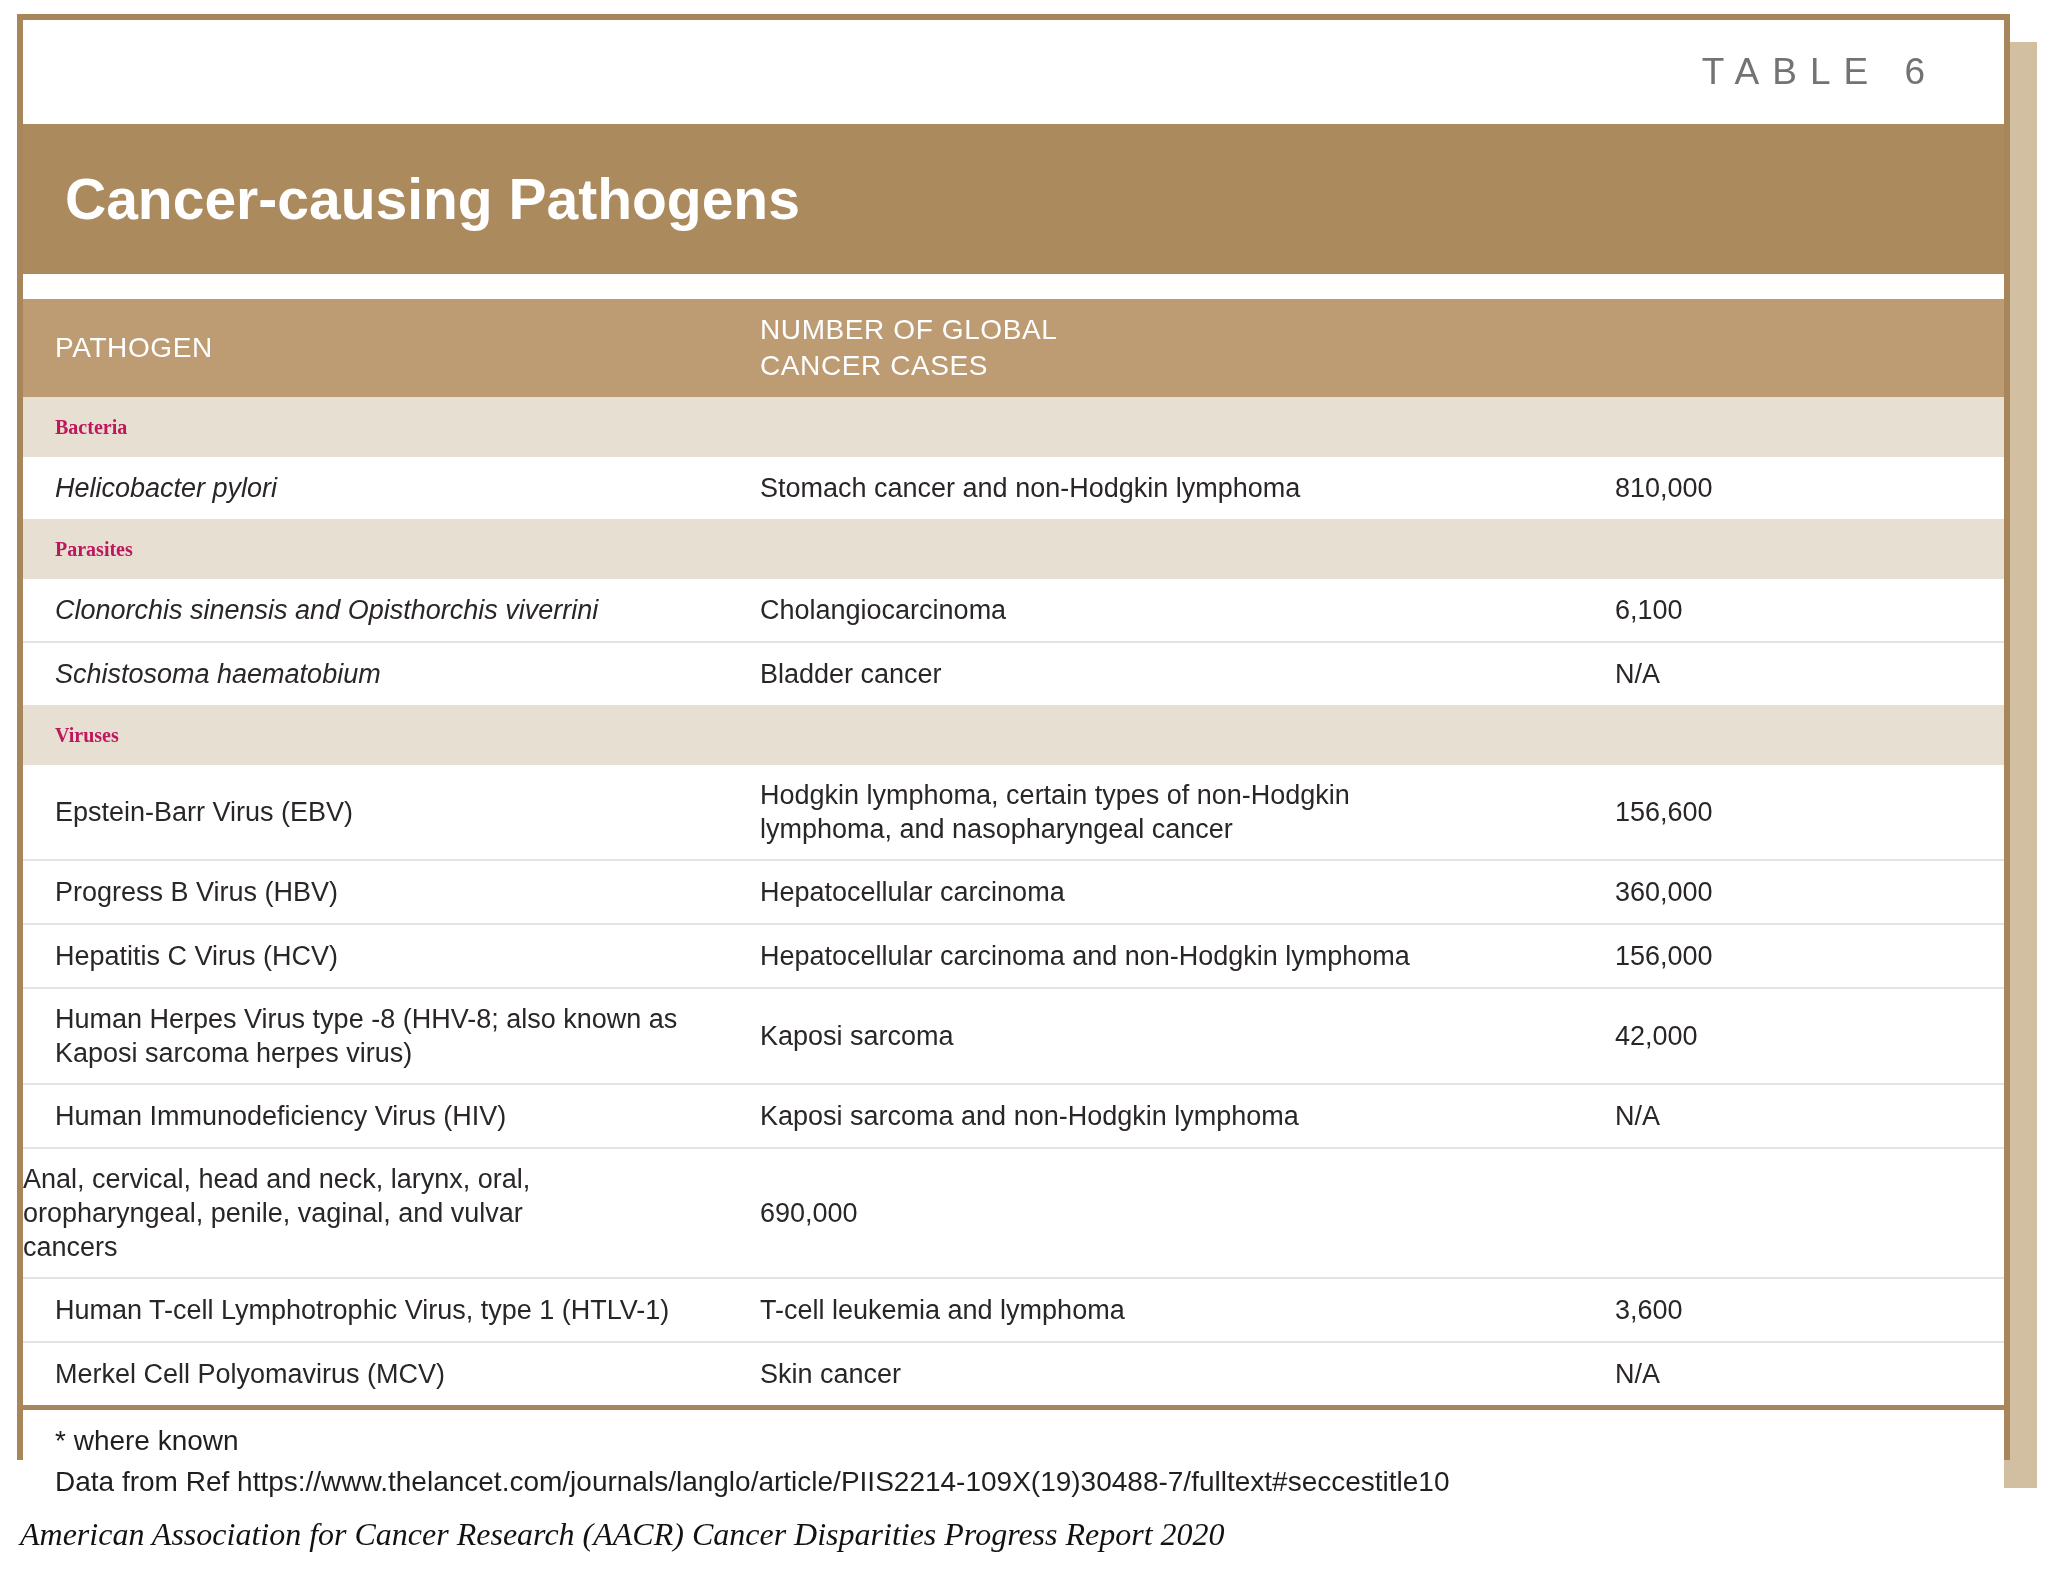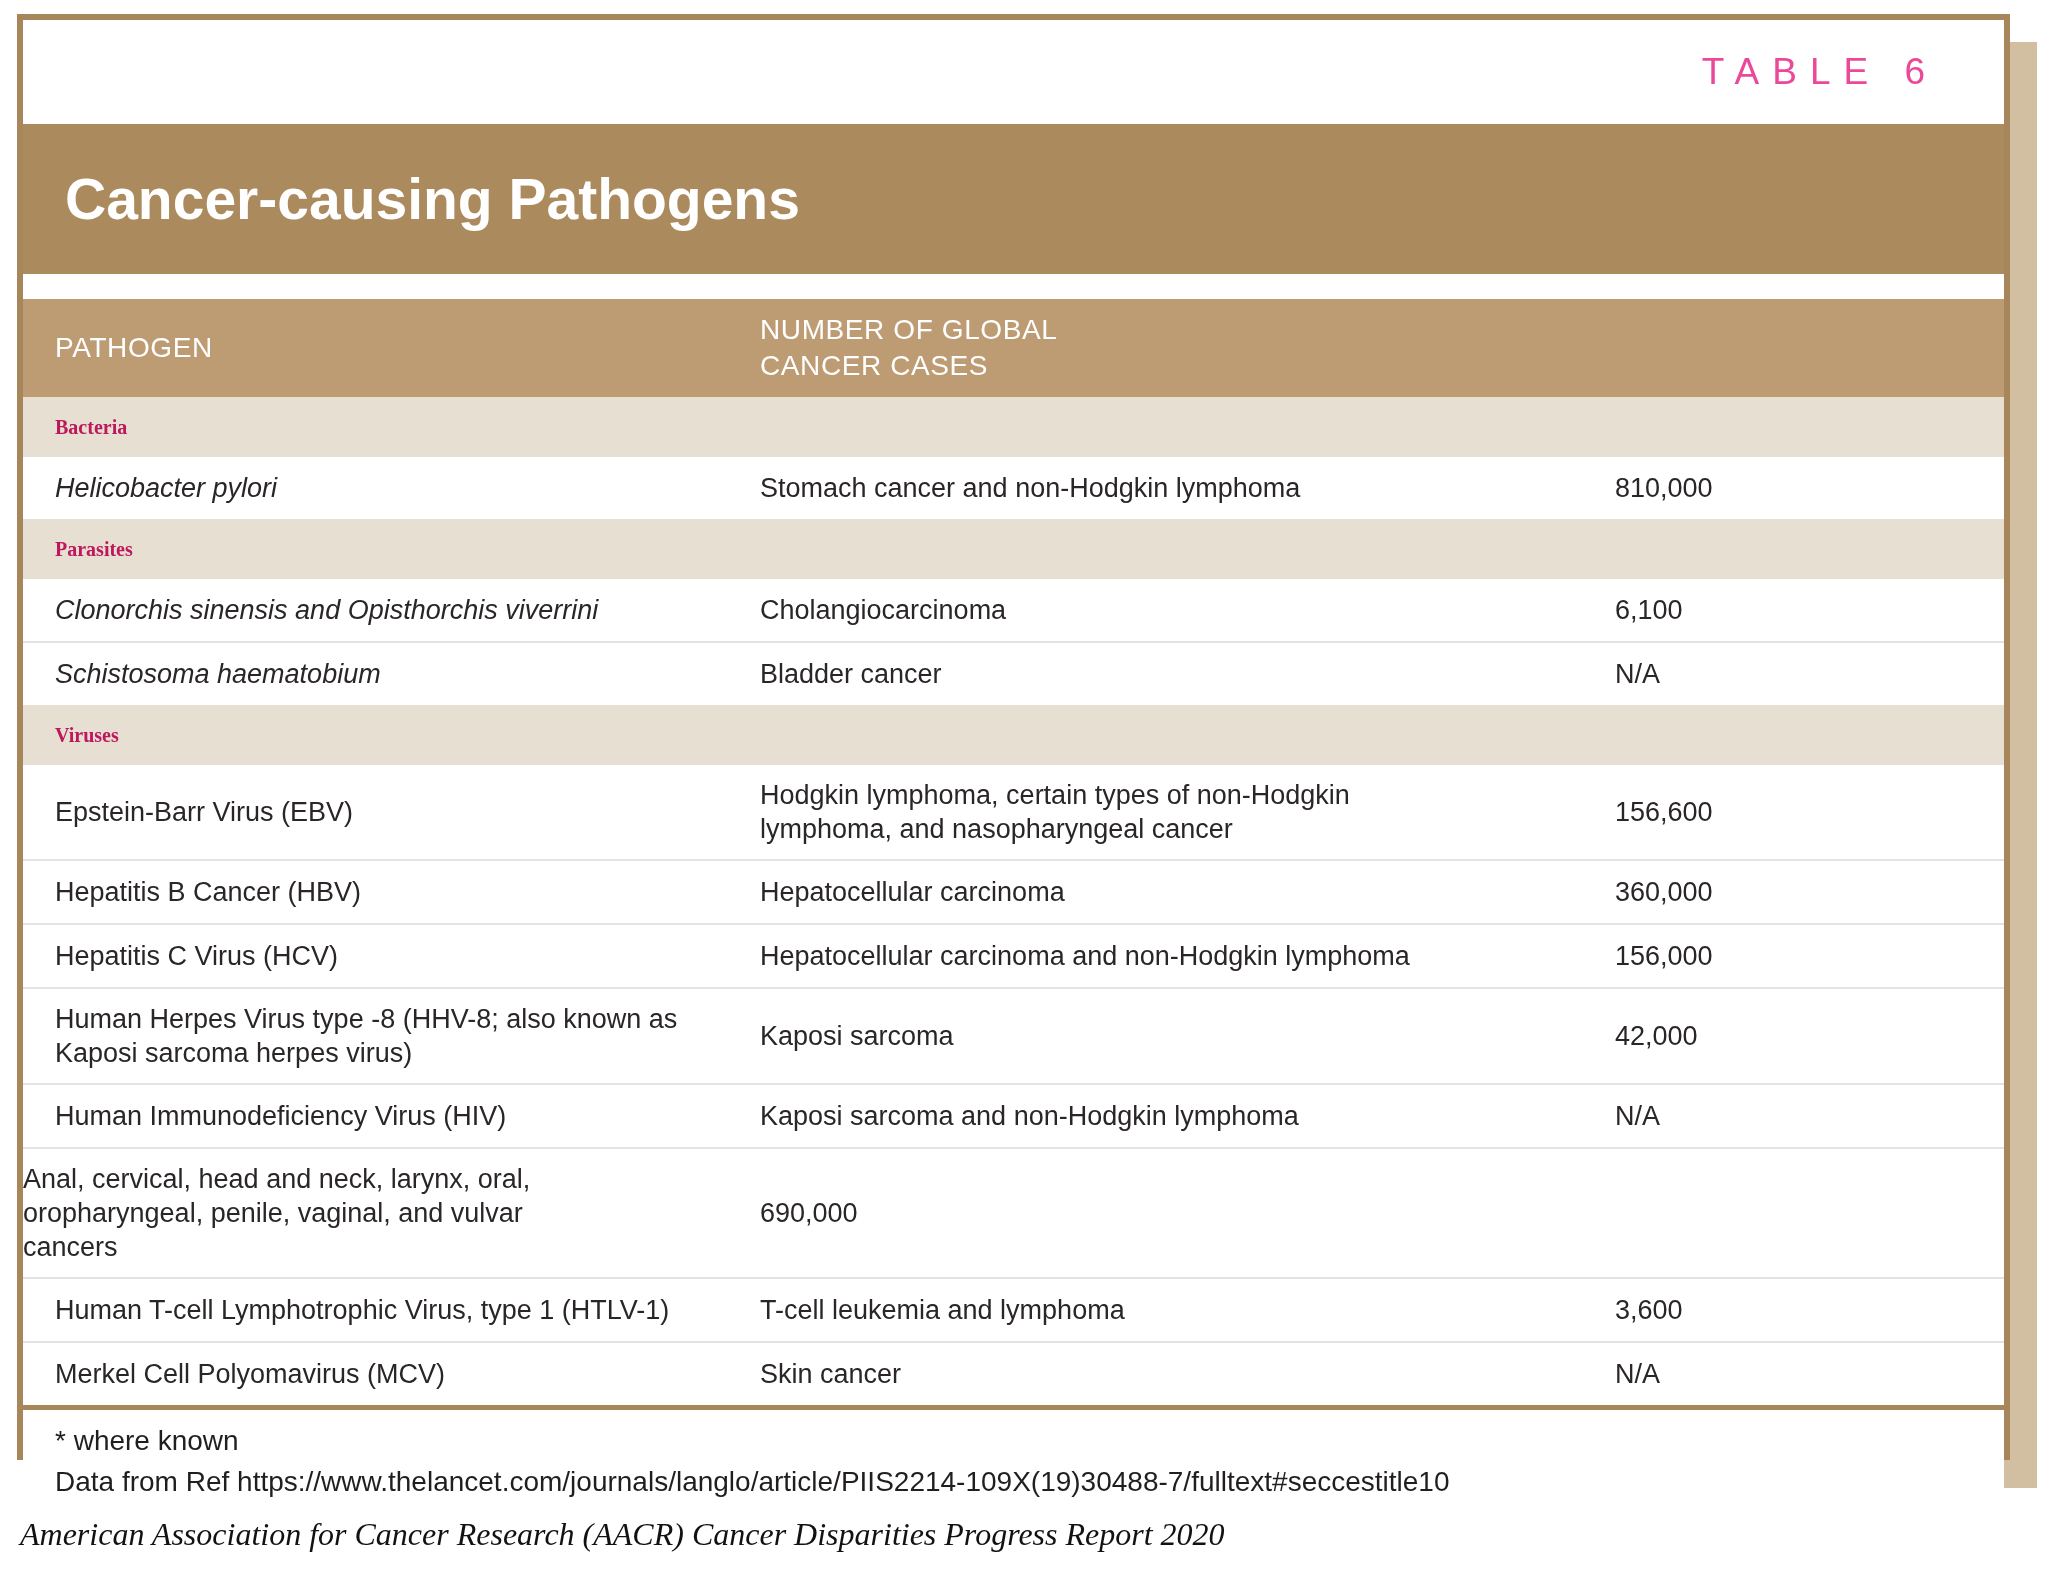--- a/index.html
+++ b/index.html
@@ -6,21 +6,21 @@
   body{width:2059px;height:1573px;position:relative;font-family:"Liberation Sans",sans-serif;color:#232020;}
   .page{position:absolute;inset:0;background:#fff;overflow:hidden;}
 
   
   .shadow{position:absolute;left:44px;top:42px;width:1993px;height:1446px;background:#d2bfa1;}
 
   
   .panel{position:absolute;left:17px;top:14px;width:1981px;height:1434px;background:#ffffff;border:6px solid #a8865c;}
 
   .tablelabel-strip{height:104px;display:flex;align-items:center;justify-content:flex-end;padding-right:66px;background:#fff;}
-  .tablelabel-strip span{font-size:37px;letter-spacing:13px;color:#ec4899;}
+  .tablelabel-strip span{font-size:37px;letter-spacing:13px;color:#737373;}
 
   .banner{height:150px;background:#ab8a5e;display:flex;align-items:center;}
   .banner h1{margin:0;padding-left:42px;font-size:57px;font-weight:bold;color:#ffffff;letter-spacing:0px;}
 
   .white-gap{height:6px;background:#ffffff;}
 
   .grid{display:grid;grid-template-columns:737px 855px 1fr;}
   .c1{padding-left:32px;padding-right:42px;}
   .c2{padding-right:160px;}
   .c3{padding-right:10px;}
@@ -102,21 +102,21 @@
       <div class="c2"></div>
         <div class="c3"></div>
     </div>
     <div class="grid row data">
       <div class="cell c1">Epstein-Barr Virus (EBV)</div>
       <div class="cell c2">Hodgkin lymphoma, certain types of non-Hodgkin lymphoma, and nasopharyngeal cancer</div>
       <div class="cell c3">156,600</div>
     </div>
     <div class="sep"></div>
     <div class="grid row data">
-      <div class="cell c1">Hepatitis B Cancer (HBV)</div>
+      <div class="cell c1">Progress B Virus (HBV)</div>
       <div class="cell c2">Hepatocellular carcinoma</div>
       <div class="cell c3">360,000</div>
     </div>
     <div class="sep"></div>
     <div class="grid row data">
       <div class="cell c1">Hepatitis C Virus (HCV)</div>
       <div class="cell c2">Hepatocellular carcinoma and non-Hodgkin lymphoma</div>
       <div class="cell c3">156,000</div>
     </div>
     <div class="sep"></div>

